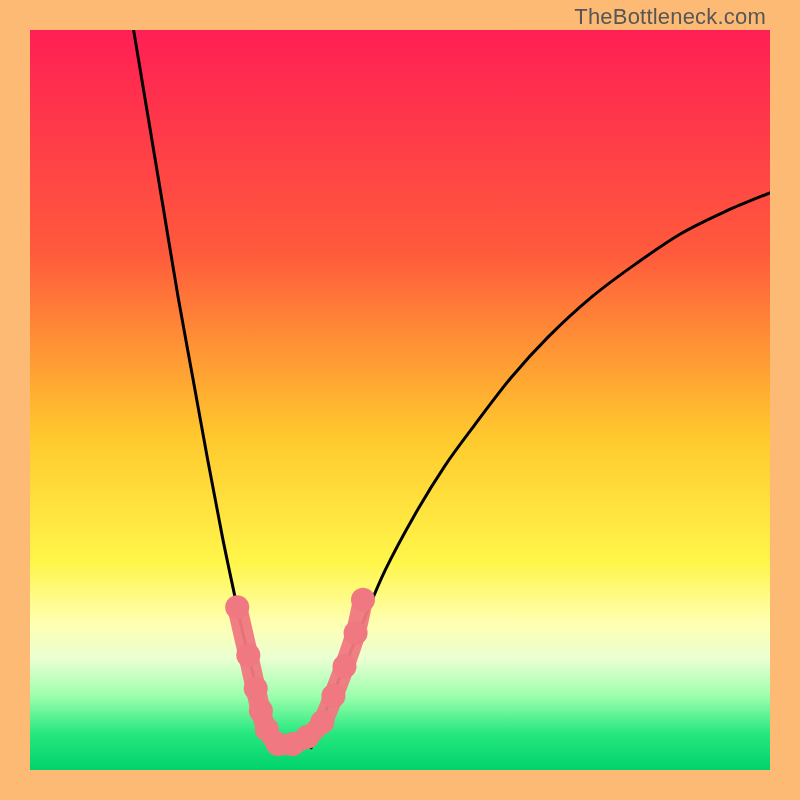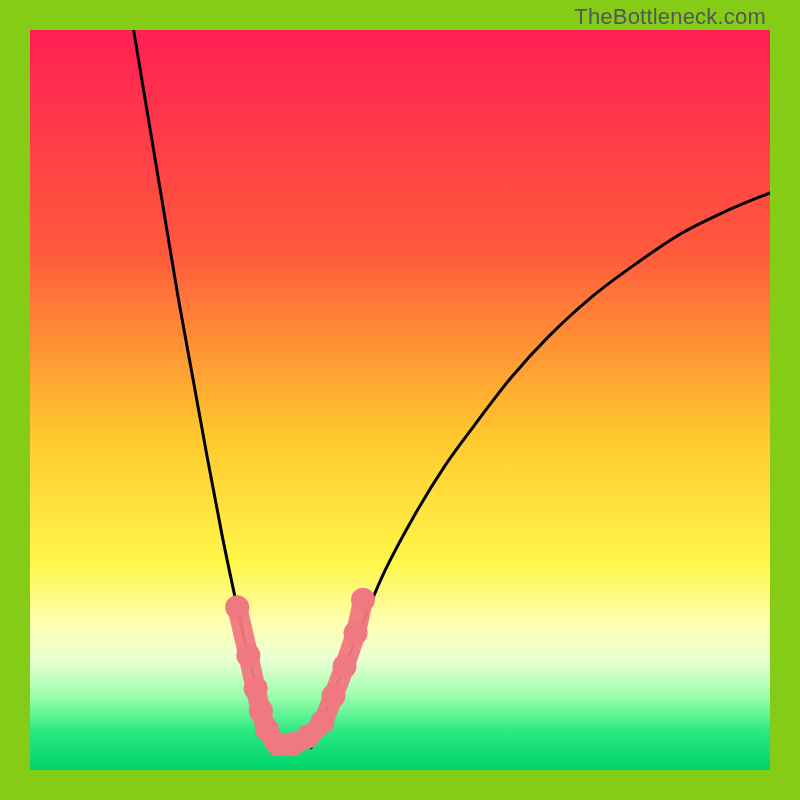--- a/index.html
+++ b/index.html
@@ -1,21 +1,21 @@
 <!DOCTYPE html>
 <html><head>
 <meta charset="utf-8">
 <style>
   * { margin: 0; padding: 0; box-sizing: border-box; }
   html, body { width: 800px; height: 800px; overflow: hidden; background: #000; }
   .frame {
     position: relative;
     width: 800px;
     height: 800px;
-    background: #84cc16;
+    background: #fdba74;
   }
   .plot-area {
     position: absolute;
     left: 30px;
     top: 30px;
     width: 740px;
     height: 740px;
   }
   .gradient-bg {
     position: absolute;

